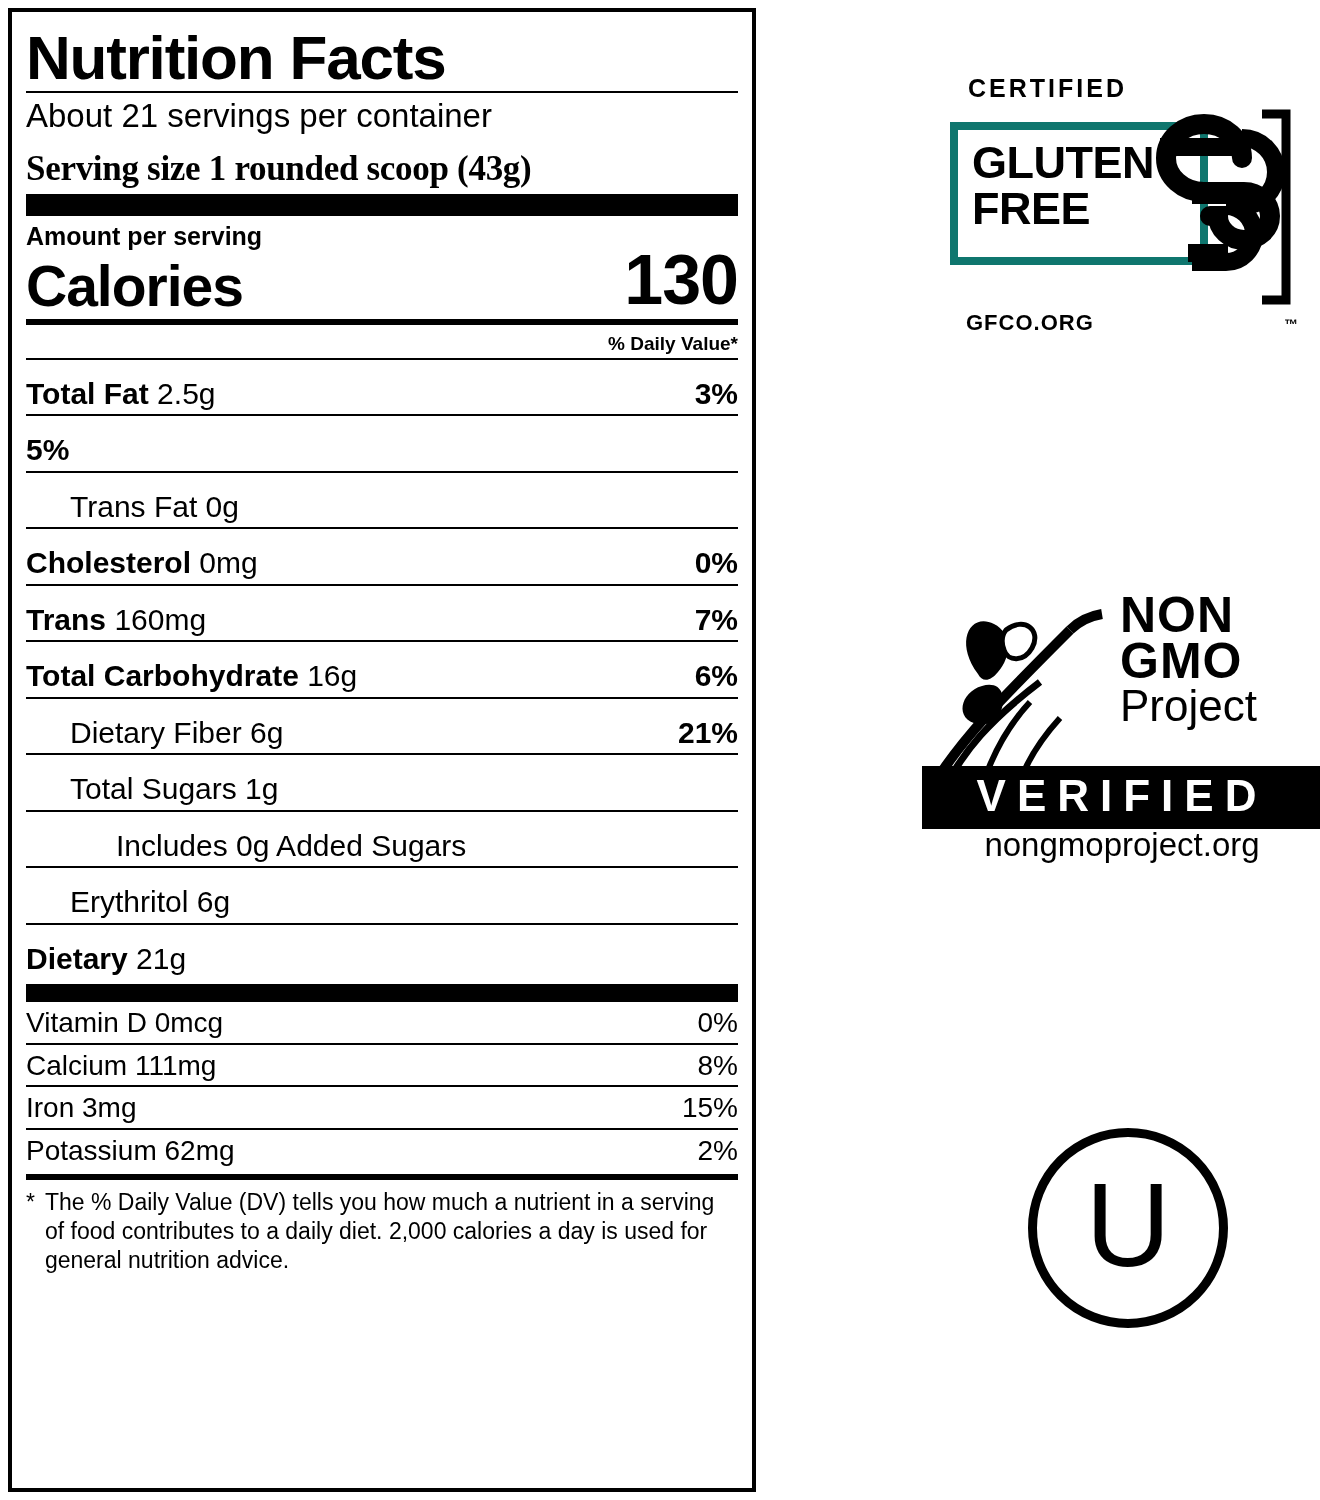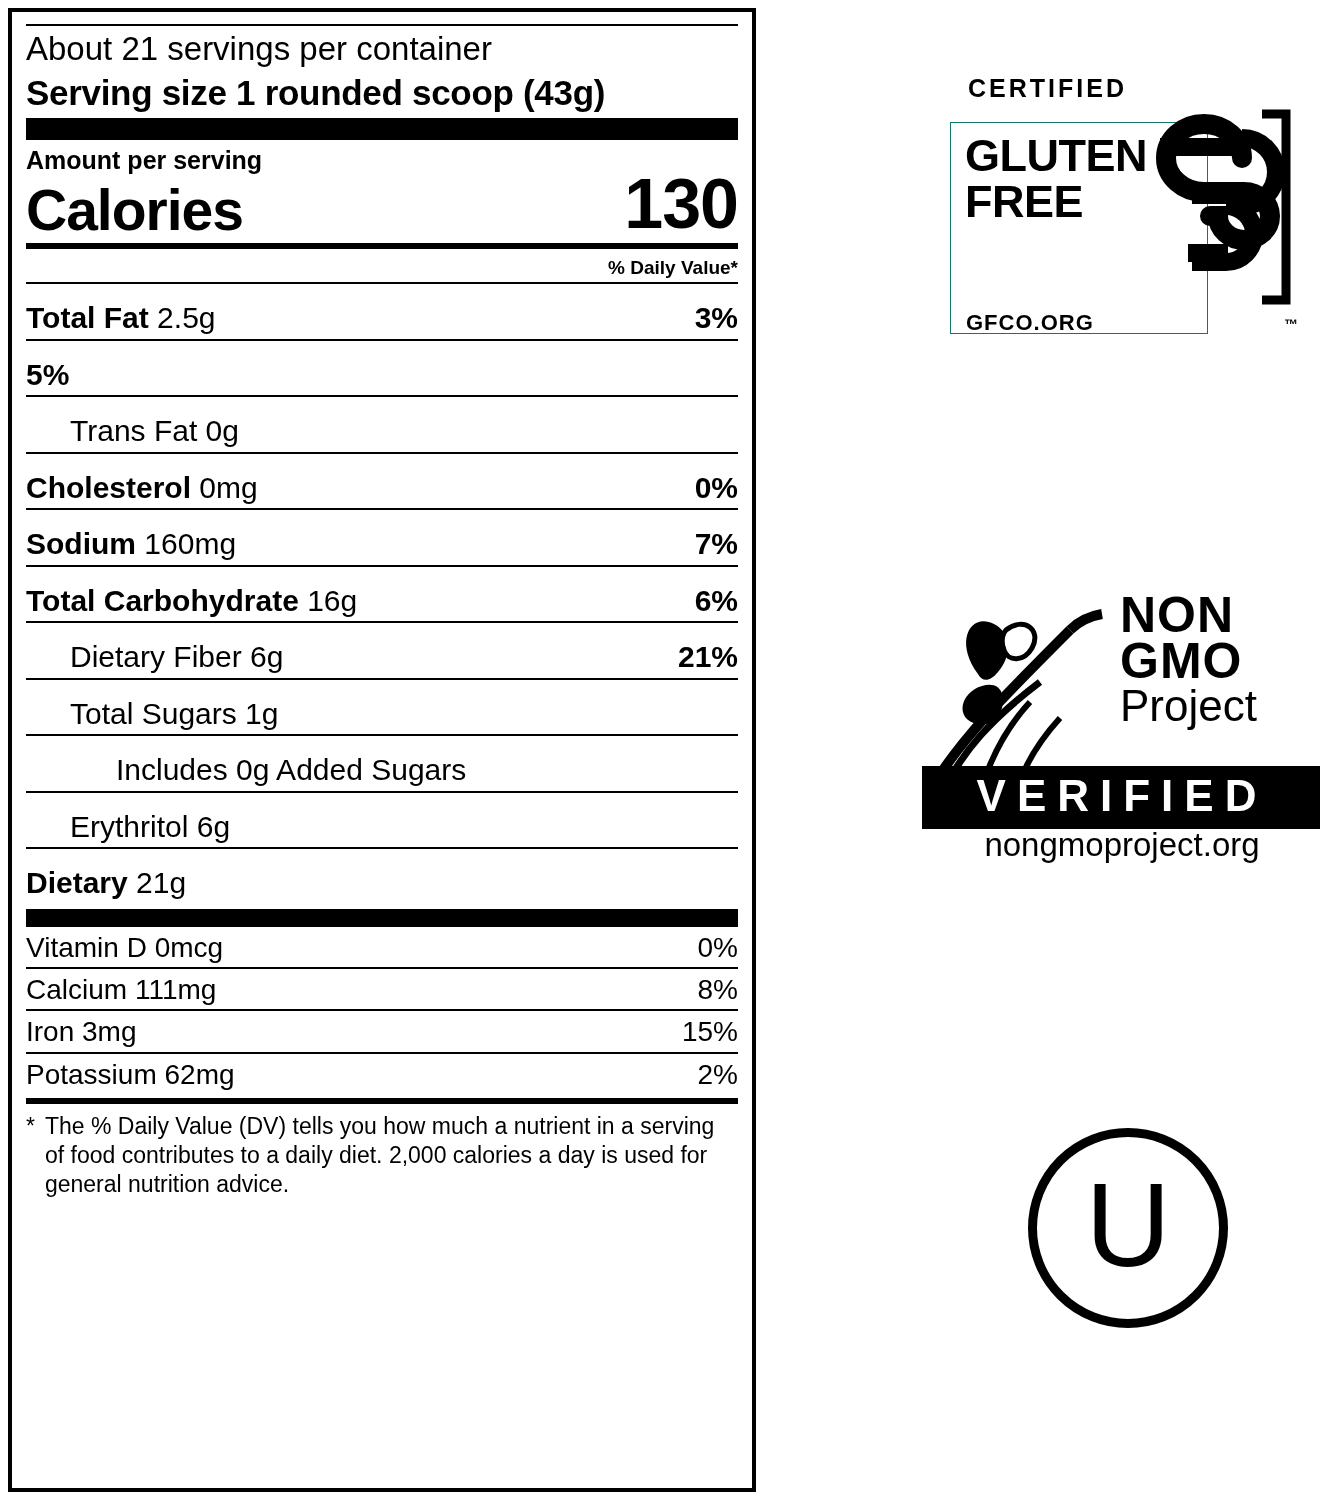--- a/index.html
+++ b/index.html
@@ -52,22 +52,23 @@
 
   .servings {
     font-size: 33px;
     line-height: 1.18;
     margin-top: 4px;
   }
   .serving-size {
     font-size: 35px;
     font-weight: bold;
     line-height: 1.12;
-    margin-top: 4px;
+    margin-top: 13px;
     letter-spacing: -0.3px;
+    font-family: Liberation Serif, serif;
   }
 
   .amount-per {
     font-size: 25px;
     font-weight: bold;
     margin-top: 6px;
   }
 
   .cal-row {
     display: flex;
@@ -139,22 +140,22 @@
     position: absolute;
     left: 160px;
     top: 108px;
     width: 350px;
     height: 250px;
   }
   .gf-box {
     position: absolute;
     left: 0; top: 14px;
     width: 258px;
-    height: 212px;
-    border: 1px solid #0f766e;
+    height: 143px;
+    border: 8px solid #0f766e;
     padding: 8px;
   }
   .gf-certified {
     position: absolute;
     left: 18px; top: -34px;
     font-size: 25px;
     font-weight: bold;
     letter-spacing: 3px;
   }
   .gf-lines {
@@ -267,20 +268,21 @@
     font-family: "Liberation Sans", sans-serif;
   }
 </style>
 </head>
 <body>
 
 <div class="page">
 
   <section class="nf-panel">
 
+    <div class="nf-title">Nutrition Facts</div>
     <div class="rule-thin"></div>
 
     <div class="servings">About 21 servings per container</div>
     <div class="serving-size">Serving size 1 rounded scoop (43g)</div>
 
     <div class="rule-thick"></div>
 
     <div class="amount-per">Amount per serving</div>
     <div class="cal-row">
       <div class="cal-label">Calories</div>
@@ -306,21 +308,21 @@
         <span class="nm indent1">Trans Fat 0g</span>
         <span class="pct"></span>
       </div>
 
       <div class="nf-row">
         <span class="nm"><b>Cholesterol</b><span> 0mg</span></span>
         <span class="pct">0%</span>
       </div>
 
       <div class="nf-row">
-        <span class="nm"><b>Sodium</b><span> 160mg</span></span>
+        <span class="nm"><b>Trans</b><span> 160mg</span></span>
         <span class="pct">7%</span>
       </div>
 
       <div class="nf-row">
         <span class="nm"><b>Total Carbohydrate</b><span> 16g</span></span>
         <span class="pct">6%</span>
       </div>
 
       <div class="nf-row">
         <span class="nm indent1">Dietary Fiber 6g</span>

